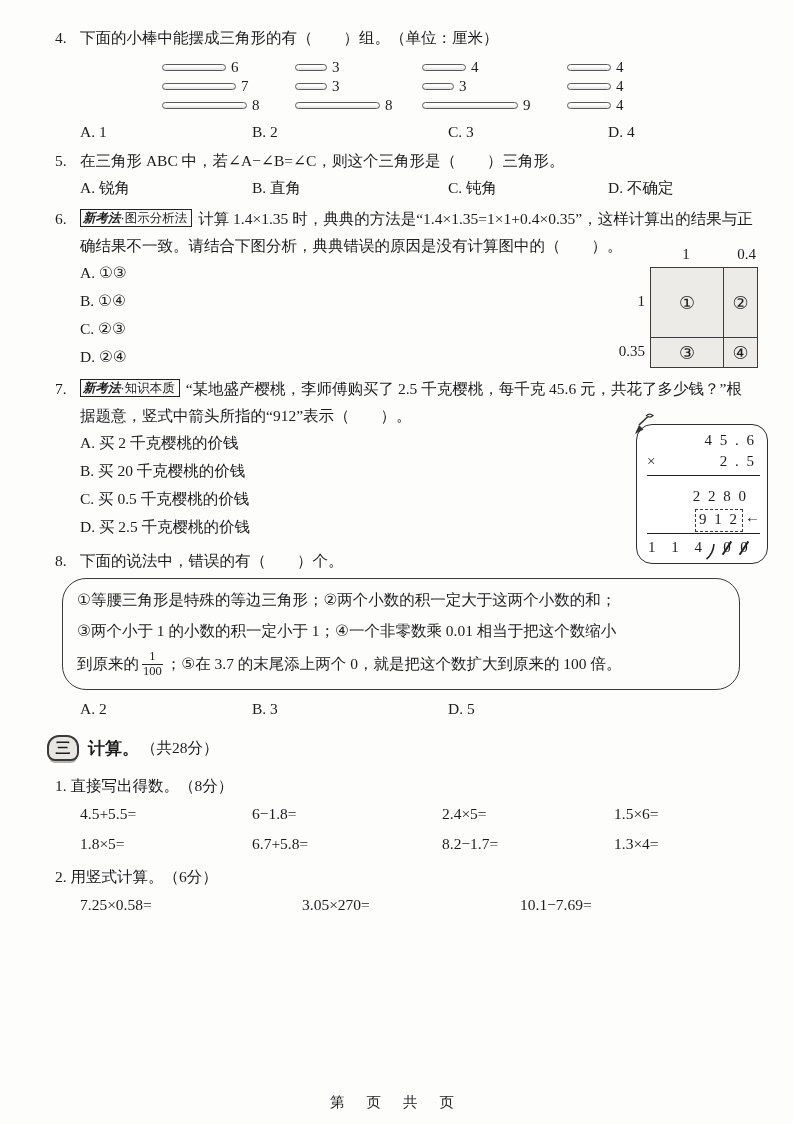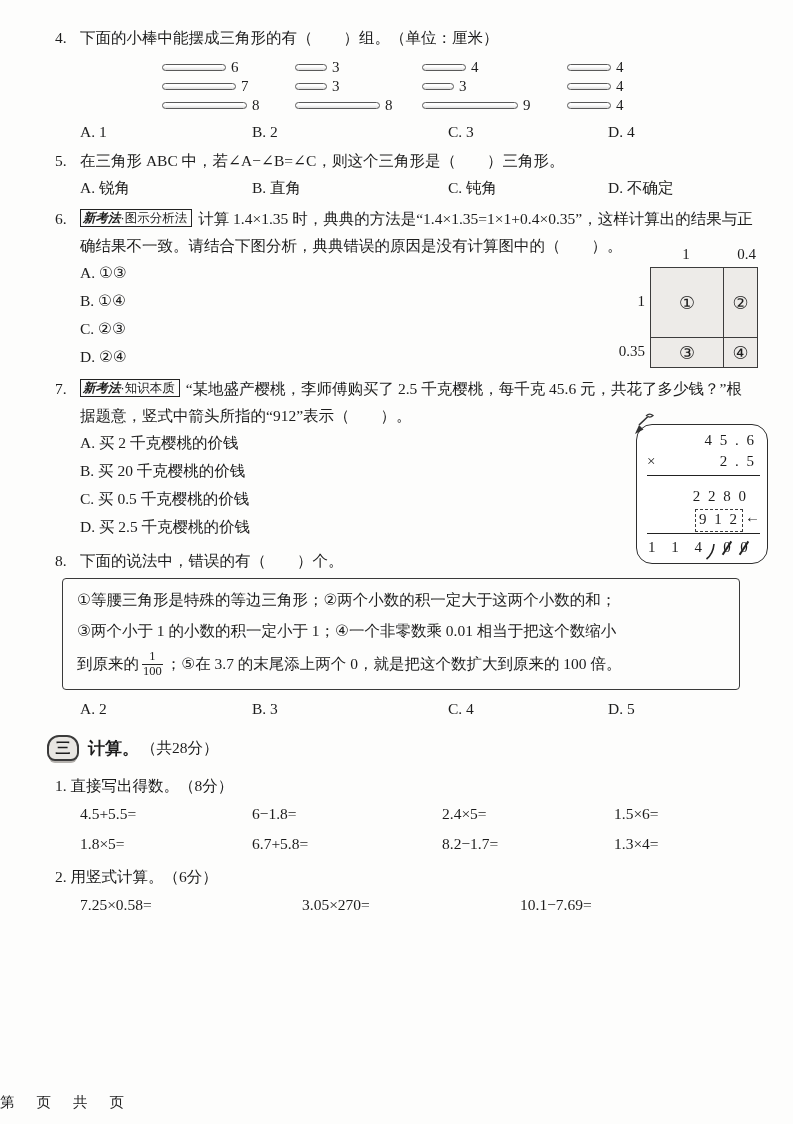--- a/index.html
+++ b/index.html
@@ -70,21 +70,21 @@
   .swoosh { display:inline-flex; transform:translateY(4px); margin:0 1px 0 -2px; }
   .zstk { position:relative; margin-left:5px; width:12px; text-align:center; }
   .zstk::before {
     content:""; position:absolute; left:5px; top:1px; width:1.6px; height:16px;
     background:#222; transform:rotate(33deg);
   }
   #pencil-icon { position:absolute; left:-6px; top:-13px; }
 
   
   .stmt-box {
-    margin:4px 0 0 7px; width:678px; border:1.6px solid #3a3a3a; border-radius:4px;
+    margin:4px 0 0 7px; width:678px; border:1.6px solid #3a3a3a; border-radius:24px;
     padding:5px 14px 7px; line-height:31px;
   }
   .stmt-line3 { display:flex; align-items:center; line-height:36px;text-align:center; }
   .frac { display:inline-flex; flex-direction:column; align-items:center; line-height:1.1; font-size:12.5px; margin:0 3px; }
   .frac .den { border-top:1.3px solid #222; padding:0 1px; }
 
   
   .sec { display:flex; align-items:center; margin-top:8px; height:36px; }
   .sec-icon {
     width:32px; height:26px; border:2px solid #3a3a3a; border-radius:12px 12px 8px 8px;
@@ -92,21 +92,21 @@
     font-weight:bold; font-size:15px; margin-right:9px;
     box-shadow:0 4px 0 -2px #b5b2ae;
   }
   .sec-title { font-weight:bold; font-size:17px; }
   .sec-score { font-size:15.5px; margin-left:2px; }
 
   .calc-label { line-height:27px; margin-top:6px; }
   .calc-grid4 { display:grid; grid-template-columns:172px 190px 172px 1fr; margin-left:25px; line-height:30px; }
   .calc-grid3 { display:grid; grid-template-columns:222px 218px 1fr; margin-left:25px; line-height:30px; }
 
-  #footer { position:absolute; left:0; right:0; bottom:12px; text-align:left;
+  #footer { position:absolute; left:0; right:0; bottom:12px; text-align:center;
     font-family:"Liberation Sans","DejaVu Sans",sans-serif;
     font-size:14.5px; letter-spacing:9px; color:#222; }
 </style>
 </head>
 <body>
 
 <div id="page">
 
   <div class="q">
     <span class="qnum">4.</span>
@@ -281,21 +281,20 @@
         <span class="num">1</span>
         <span class="den">100</span>
       </span>
       <span>；⑤在 3.7 的末尾添上两个 0，就是把这个数扩大到原来的 100 倍。</span>
     </div>
   </div>
 
   <div class="opts4" style="margin-top:5px">
     <span>A. 2</span>
     <span>B. 3</span>
-    <span>C. 4</span>
     <span>D. 5</span>
   </div>
 
   <div class="sec" style="margin-left:-8px">
     <span class="sec-icon">三</span>
     <span class="sec-title">计算。</span>
     <span class="sec-score">（共28分）</span>
   </div>
 
   <div class="calc-label">1. 直接写出得数。（8分）</div>

